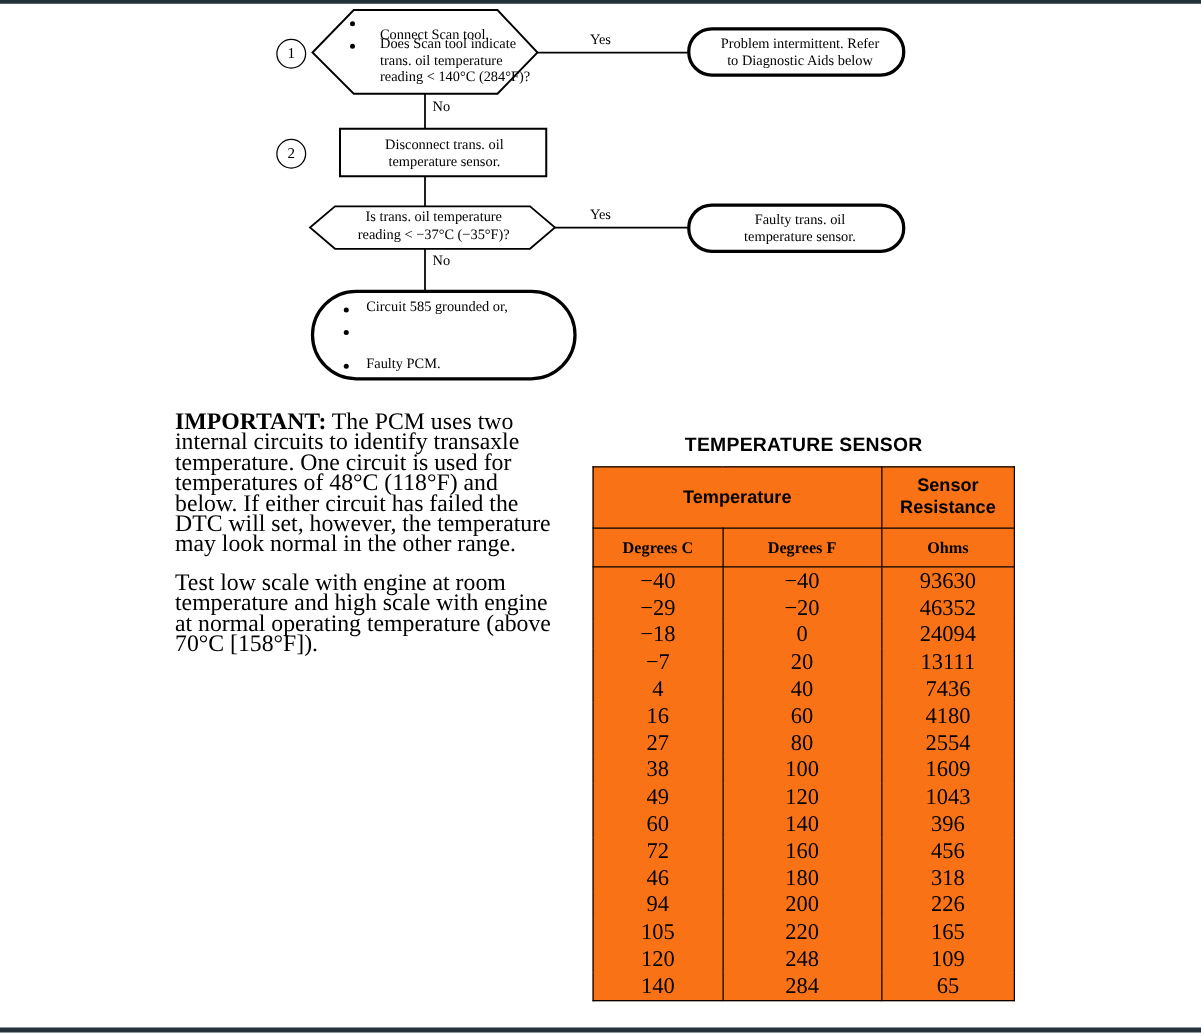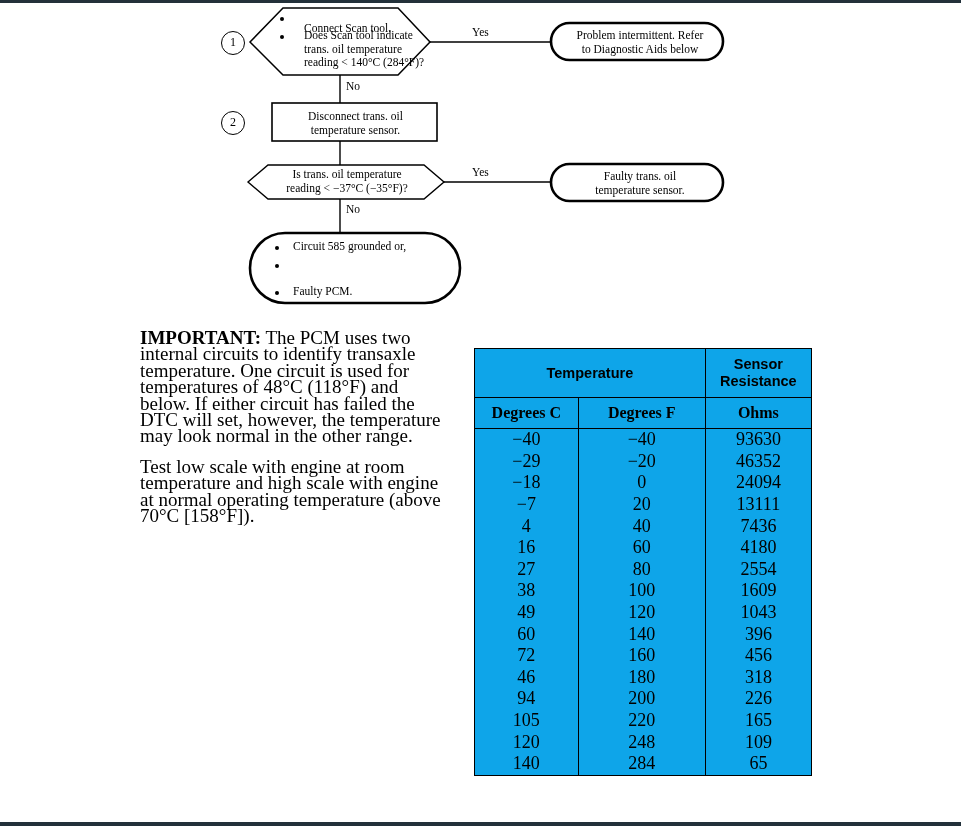--- a/index.html
+++ b/index.html
@@ -96,38 +96,38 @@
     font-family: "Liberation Sans", sans-serif;
     font-weight: bold;
     font-size: 15.5px;
     text-align: center;
     letter-spacing: 0.2px;
     margin-bottom: 7px;
   }
   table.sensor {
     border-collapse: collapse;
     width: 338px;
-    background: #0ea5e9;
+    background: #f97316;
   }
   table.sensor th, table.sensor td {
     border: 1.2px solid #000;
     text-align: center;
     padding: 0;
   }
   th.group-temp, th.group-res {
     font-family: "Liberation Sans", sans-serif;
     font-weight: bold;
     font-size: 14.5px;
     height: 48px;
     line-height: 17px;
   }
   th.sub {
     font-family: "Liberation Serif", serif;
     font-weight: bold;
-    font-size: 16px;
+    font-size: 13px;
     height: 30px;
   }
   table.sensor td {
     font-family: "Liberation Serif", serif;
     font-size: 18px;
     height: 21.6px;
     border-top: none;
     border-bottom: none;
   }
   table.sensor tbody tr:first-child td { border-top: 1.2px solid #000; }
@@ -210,20 +210,21 @@
   <div class="bullet-dot" style="left:275px; top:291px;"></div>
   <div class="fc-text" style="left:293px; top:285px; width:165px;">Faulty PCM.</div>
 </div>
 
 <div id="note-column">
   <p><span class="lead">IMPORTANT:</span><span>  The PCM uses two internal circuits to identify transaxle temperature. One circuit is used for temperatures of 48°C (118°F) and below. If either circuit has failed the DTC will set, however, the temperature may look normal in the other range.</span></p>
   <p>Test low scale with engine at room temperature and high scale with engine at normal operating temperature (above 70°C [158°F]).</p>
 </div>
 
 <div id="table-block">
+  <div id="table-title">TEMPERATURE SENSOR</div>
   <table class="sensor">
     <thead>
       <tr>
         <th class="group-temp" colspan="2">Temperature</th>
         <th class="group-res" style="white-space:pre-line;">Sensor
 Resistance</th>
       </tr>
       <tr>
         <th class="sub col-c">Degrees C</th>
         <th class="sub col-f">Degrees F</th>

